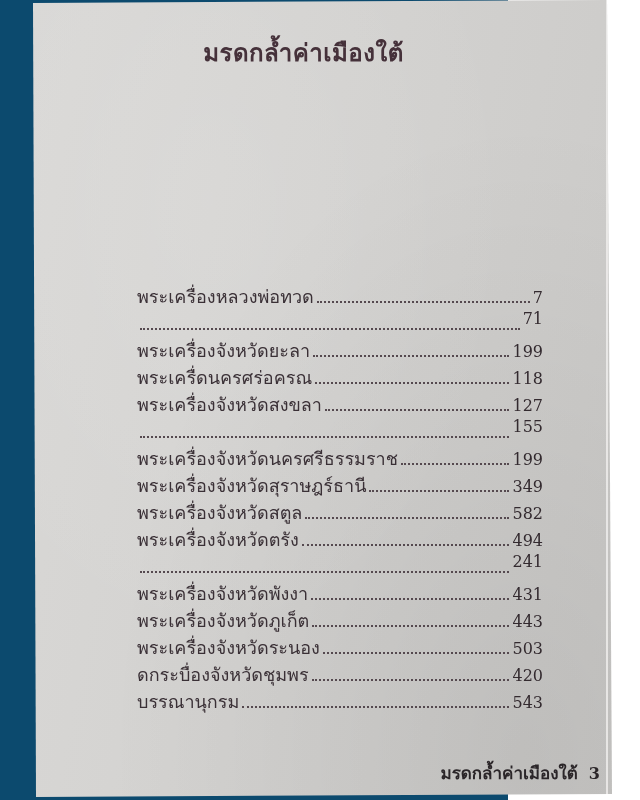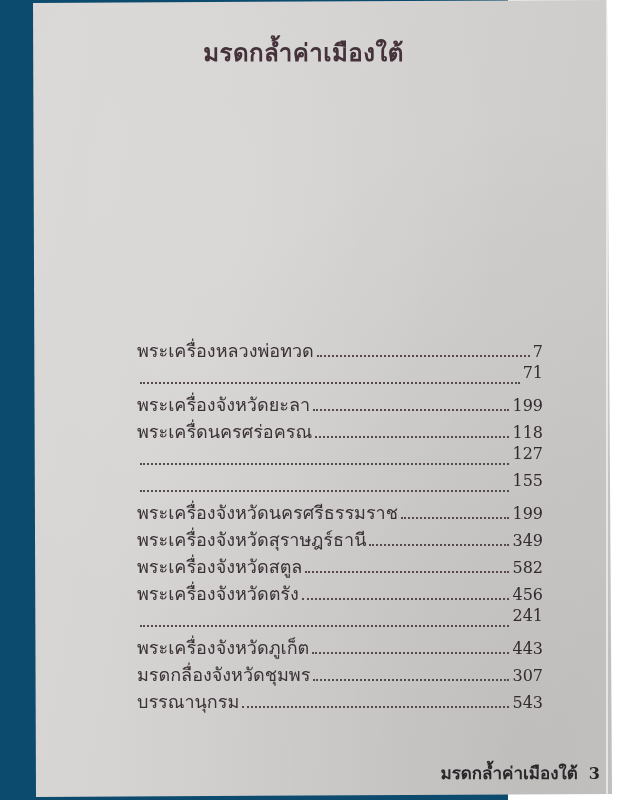--- a/index.html
+++ b/index.html
@@ -129,20 +129,21 @@
   </div>
 
 
   <div class="toc-row">
     <span class="toc-entry-label">พระเครื่ดนครศร่อครณ</span>
     <span class="toc-dot-leader"></span>
     <span class="toc-entry-page">118</span>
   </div>
 
   <div class="toc-row">
+    <span class="toc-entry-label">พระเครื่องจังหวัดสงขลา</span>
     <span class="toc-dot-leader"></span>
     <span class="toc-entry-page">127</span>
   </div>
 
   <div class="toc-row">
     <span class="toc-dot-leader"></span>
     <span class="toc-entry-page">155</span>
   </div>
 
   <div class="toc-row">
@@ -159,40 +160,50 @@
 
   <div class="toc-row">
     <span class="toc-entry-label">พระเครื่องจังหวัดสตูล</span>
     <span class="toc-dot-leader"></span>
     <span class="toc-entry-page">582</span>
   </div>
 
   <div class="toc-row">
     <span class="toc-entry-label">พระเครื่องจังหวัดตรัง</span>
     <span class="toc-dot-leader"></span>
-    <span class="toc-entry-page">456</span>
+    <span class="toc-entry-page">494</span>
   </div>
 
   <div class="toc-row">
     <span class="toc-dot-leader"></span>
     <span class="toc-entry-page">241</span>
   </div>
 
+  <div class="toc-row">
+    <span class="toc-entry-label">พระเครื่องจังหวัดพังงา</span>
+    <span class="toc-dot-leader"></span>
+    <span class="toc-entry-page">431</span>
+  </div>
 
   <div class="toc-row">
     <span class="toc-entry-label">พระเครื่องจังหวัดภูเก็ต</span>
     <span class="toc-dot-leader"></span>
     <span class="toc-entry-page">443</span>
   </div>
 
-
-  <div class="toc-row">
-    <span class="toc-entry-label">มรดกลื่องจังหวัดชุมพร</span>
-    <span class="toc-dot-leader"></span>
-    <span class="toc-entry-page">307</span>
+  <div class="toc-row">
+    <span class="toc-entry-label">พระเครื่องจังหวัดระนอง</span>
+    <span class="toc-dot-leader"></span>
+    <span class="toc-entry-page">503</span>
+  </div>
+
+  <div class="toc-row">
+    <span class="toc-entry-label">ดกระบื่องจังหวัดชุมพร</span>
+    <span class="toc-dot-leader"></span>
+    <span class="toc-entry-page">420</span>
   </div>
 
   <div class="toc-row">
     <span class="toc-entry-label">บรรณานุกรม</span>
     <span class="toc-dot-leader"></span>
     <span class="toc-entry-page">543</span>
   </div>
 </div>
 
     <div class="page-footer">

